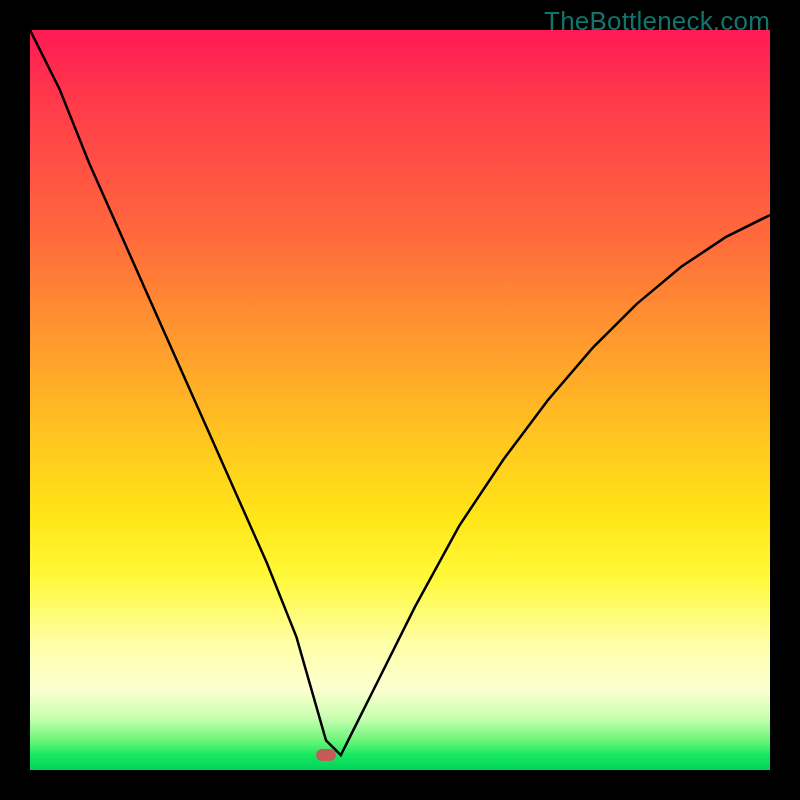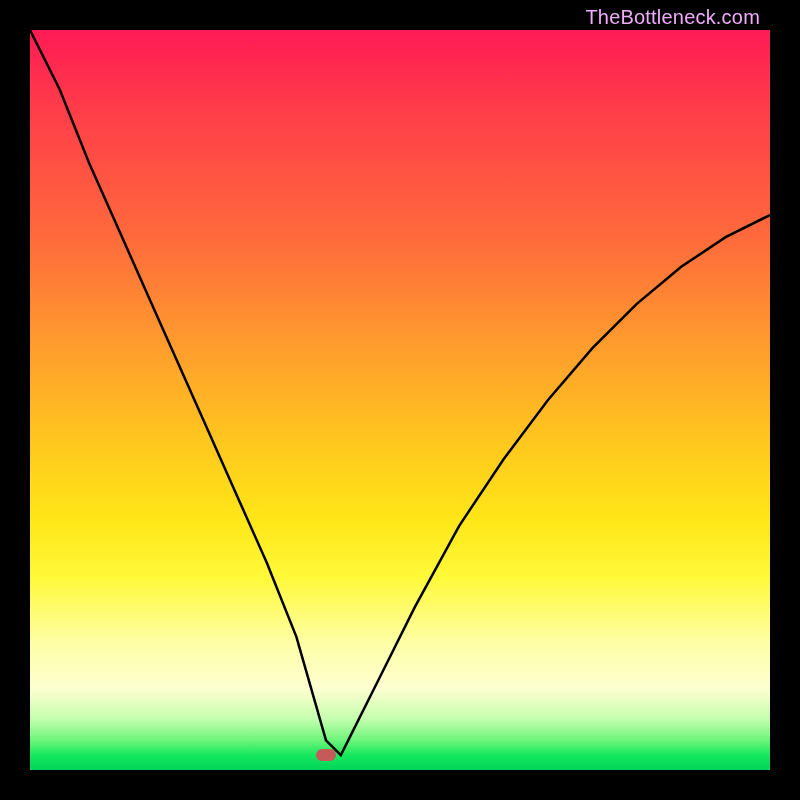--- a/index.html
+++ b/index.html
@@ -37,23 +37,23 @@
       #fdffd0 89%,
       #c8ffb0 93%,
       #6cf57a 96%,
       #16e85e 98%,
       #00d45a 100%
     );
   }
   .watermark {
     position: absolute;
     top: 6px;
-    right: 40px;
-    color: #f0abfc;
-    font-size: 20px;
+    right: 30px;
+    color: #0f766e;
+    font-size: 26px;
     font-weight: 500;
     letter-spacing: 0.2px;
     user-select: none;
   }
   .marker {
     position: absolute;
     width: 20px;
     height: 12px;
     border-radius: 6px;
     background: #c45a5a;

